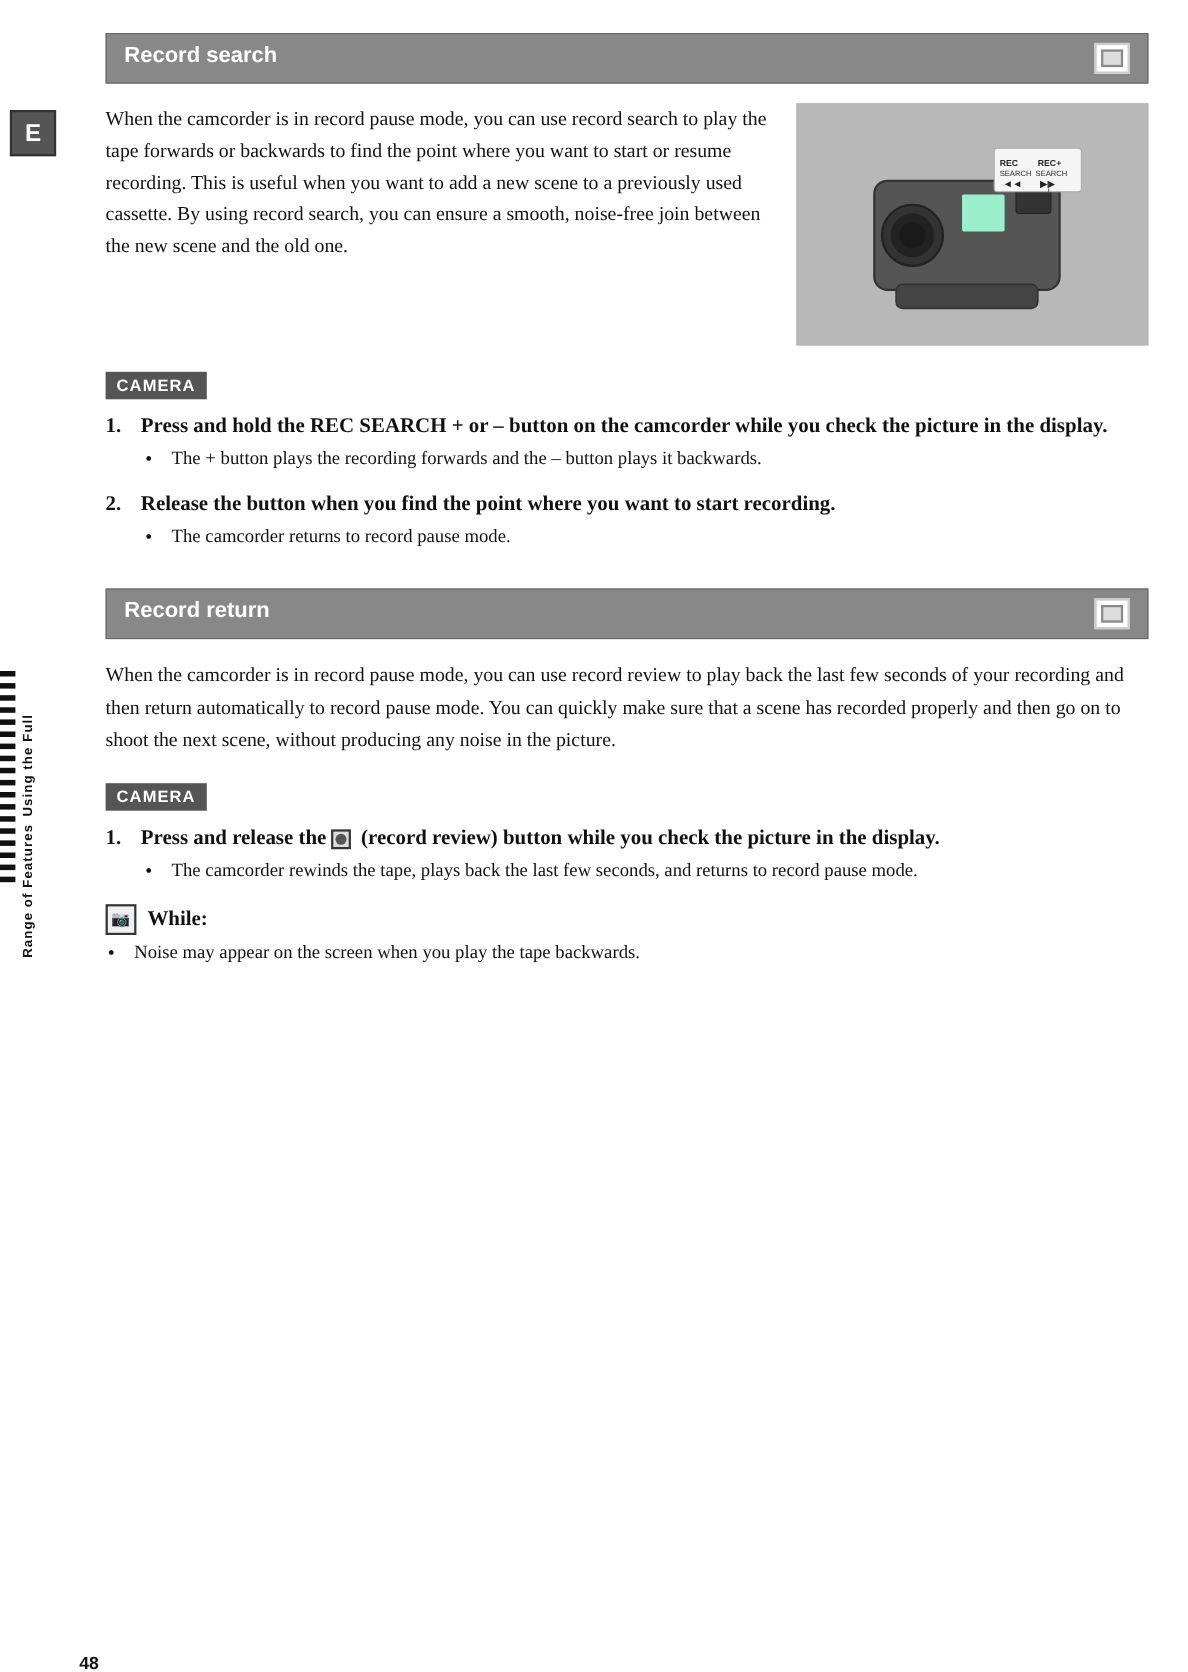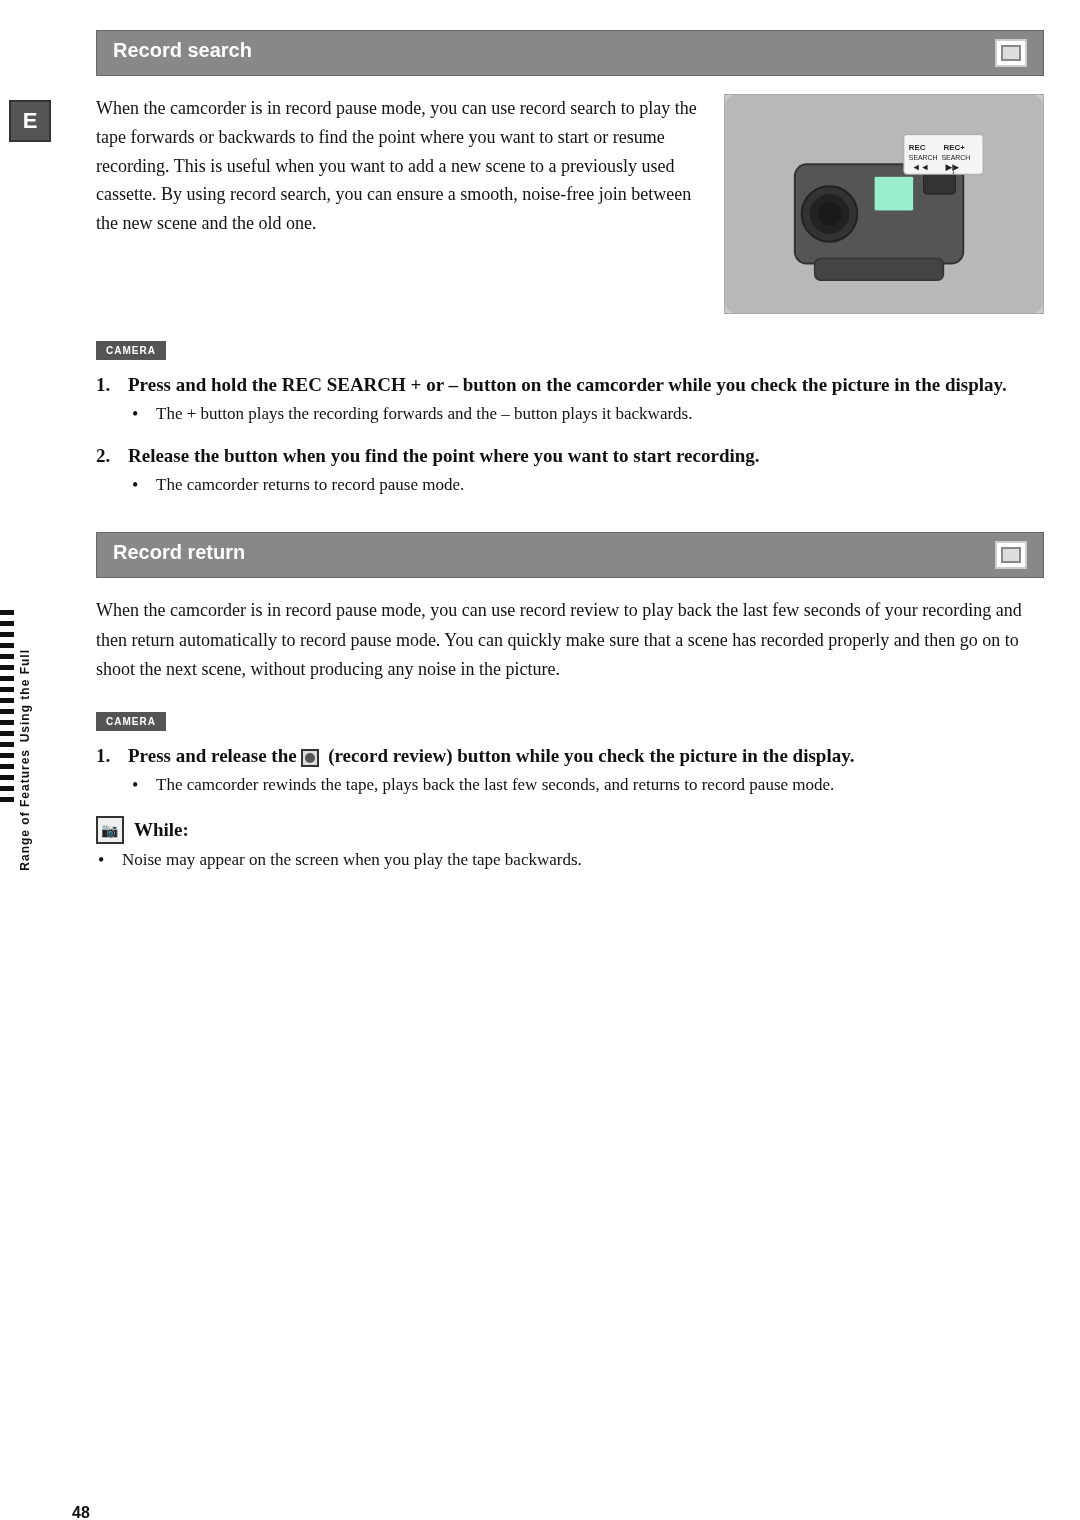--- a/index.html
+++ b/index.html
@@ -130,29 +130,28 @@
       flex-shrink: 0;
     }
 
     
     .camcorder-img {
       width: 100%;
       height: 100%;
       background: #b8b8b8;
       position: relative;
       overflow: hidden;
-      border-radius: 10px;
     }
 
     
     .camera-badge {
       display: inline-block;
       background: #555;
       color: #fff;
-      font-size: 10px;
+      font-size: 15px;
       font-weight: bold;
       font-family: Arial, sans-serif;
       padding: 4px 10px;
       margin-bottom: 14px;
       letter-spacing: 1px;
     }
 
     
     .step {
       margin-bottom: 20px;

